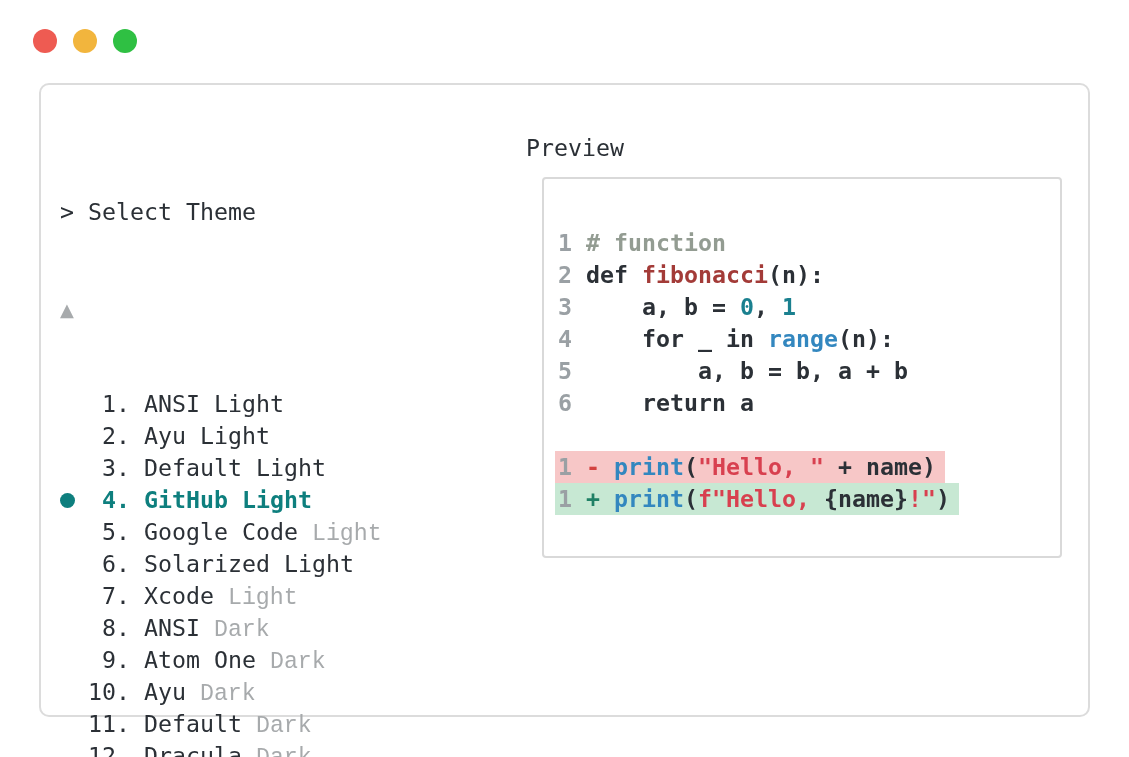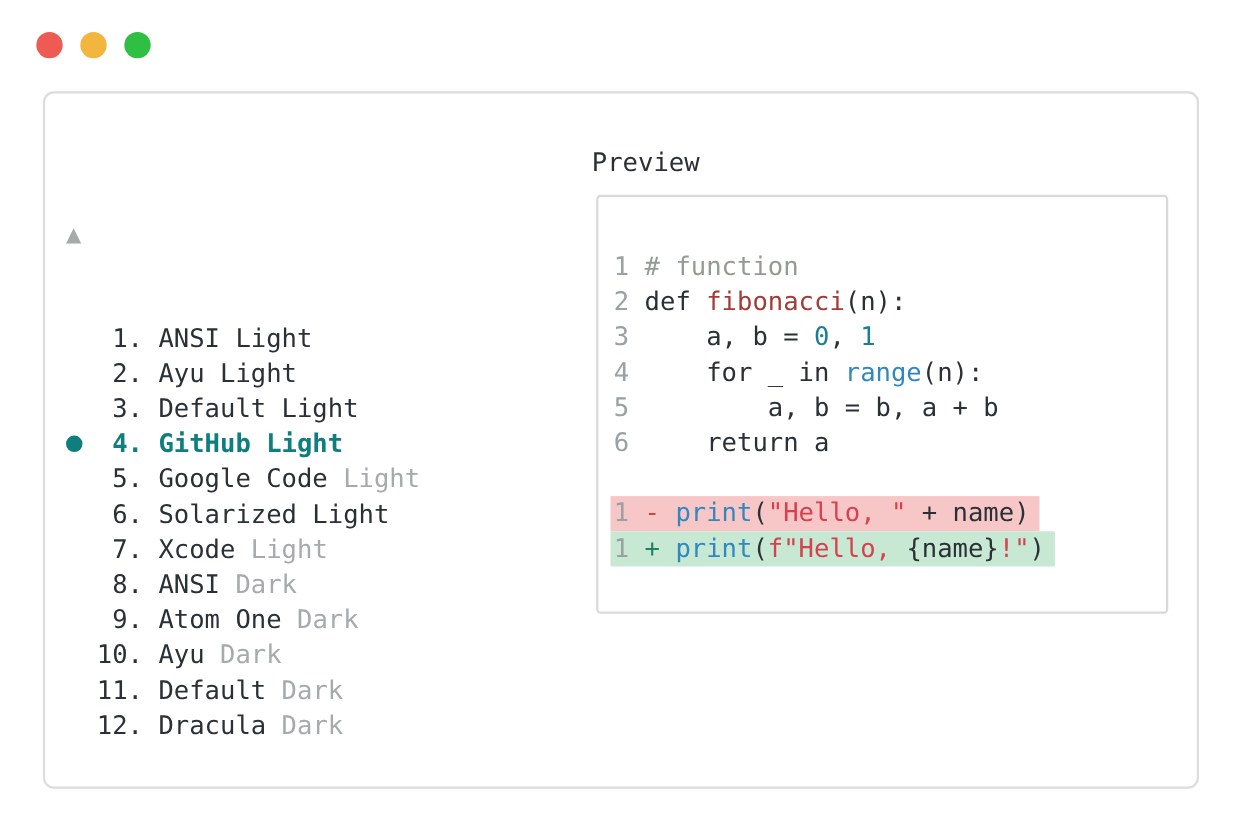--- a/index.html
+++ b/index.html
@@ -30,34 +30,34 @@
   }
 
   
   .left-col{position:absolute;left:19px;top:47px;line-height:32px;white-space:pre;}
   .row{height:32px;}
   .gutter{display:inline-block;width:28px;}
   .arrow{font-family:"DejaVu Sans","Liberation Sans",sans-serif;font-size:18px;}
   .arrow-up{color:var(--c-gray);}
   .num{display:inline-block;width:42px;text-align:right;}
   .gap{display:inline-block;width:14px;}
-  .item .suffix{color:var(--c-gray);}
+  .item .suffix{color:var(--c-gray);font-family:Liberation Mono, monospace;}
   .item.selected,.item.selected .num,.item.selected .name{color:var(--c-teal);font-weight:bold;}
   .bullet{display:inline-block;width:15px;height:15px;border-radius:50%;
           background:var(--c-teal);vertical-align:middle;margin-bottom:3px;}
 
   
-  .preview-label{position:absolute;left:497px;top:47px;line-height:32px;text-align:center;}
+  .preview-label{position:absolute;left:485px;top:47px;line-height:32px;text-align:center;}
   .preview-box{
     position:absolute;left:501px;top:92px;width:520px;height:381px;
     box-sizing:border-box;border:2px solid var(--c-border2);border-radius:4px;
     background:#fff;overflow:hidden;
   }
   .code{padding:48px 0 0 14px;line-height:32px;white-space:pre;}
-  .cl{height:32px;}
+  .cl{height:32px;font-weight:bold;}
   .ln{color:var(--c-linenum);}
   .tx{color:var(--c-text);} .cm{color:var(--c-comment);} .fn{color:var(--c-func);}
   .nm{color:var(--c-number);} .bl{color:var(--c-call);} .st{color:var(--c-string);}
   .dm{color:var(--c-delmark);} .am{color:var(--c-addmark);}
   .dbg{display:inline-block;padding:0 9px 0 3px;margin-left:-3px;}
   .dbg.del{background:var(--c-delbg);}
   .dbg.add{background:var(--c-addbg);}
 </style>
 </head>
 <body>
@@ -66,20 +66,21 @@
 
   <div>
     <span class="light" id="tl-0" style="background: rgb(238, 91, 82);"></span>
     <span class="light" id="tl-1" style="background: rgb(242, 181, 61);"></span>
     <span class="light" id="tl-2" style="background: rgb(47, 192, 67);"></span>
   </div>
 
   <div class="window">
 
     <div class="left-col">
+      <div class="row"><span class="gutter">&gt;</span><span>Select Theme</span></div>
       <div class="row"><span class="arrow arrow-up">▲</span></div>
       <div id="theme-list"><div class="row item"><span class="gutter"></span><span class="num">1.</span><span class="gap"></span><span class="name">ANSI Light</span></div><div class="row item"><span class="gutter"></span><span class="num">2.</span><span class="gap"></span><span class="name">Ayu Light</span></div><div class="row item"><span class="gutter"></span><span class="num">3.</span><span class="gap"></span><span class="name">Default Light</span></div><div class="row item selected"><span class="gutter"><span class="bullet"></span></span><span class="num">4.</span><span class="gap"></span><span class="name">GitHub Light</span></div><div class="row item"><span class="gutter"></span><span class="num">5.</span><span class="gap"></span><span class="name">Google Code</span><span class="suffix"> Light</span></div><div class="row item"><span class="gutter"></span><span class="num">6.</span><span class="gap"></span><span class="name">Solarized Light</span></div><div class="row item"><span class="gutter"></span><span class="num">7.</span><span class="gap"></span><span class="name">Xcode</span><span class="suffix"> Light</span></div><div class="row item"><span class="gutter"></span><span class="num">8.</span><span class="gap"></span><span class="name">ANSI</span><span class="suffix"> Dark</span></div><div class="row item"><span class="gutter"></span><span class="num">9.</span><span class="gap"></span><span class="name">Atom One</span><span class="suffix"> Dark</span></div><div class="row item"><span class="gutter"></span><span class="num">10.</span><span class="gap"></span><span class="name">Ayu</span><span class="suffix"> Dark</span></div><div class="row item"><span class="gutter"></span><span class="num">11.</span><span class="gap"></span><span class="name">Default</span><span class="suffix"> Dark</span></div><div class="row item"><span class="gutter"></span><span class="num">12.</span><span class="gap"></span><span class="name">Dracula</span><span class="suffix"> Dark</span></div></div>
       
       
       
     </div>
 
     <div class="preview-label">Preview</div>
     <div class="preview-box">
       <div class="code" id="code"><div class="cl"><span class="ln">1 </span><span class="cm"># function</span></div><div class="cl"><span class="ln">2 </span><span class="tx">def </span><span class="fn">fibonacci</span><span class="tx">(n):</span></div><div class="cl"><span class="ln">3 </span><span class="tx">    a, b = </span><span class="nm">0</span><span class="tx">, </span><span class="nm">1</span></div><div class="cl"><span class="ln">4 </span><span class="tx">    for _ in </span><span class="bl">range</span><span class="tx">(n):</span></div><div class="cl"><span class="ln">5 </span><span class="tx">        a, b = b, a + b</span></div><div class="cl"><span class="ln">6 </span><span class="tx">    return a</span></div><div class="cl"></div><div class="cl"><span class="dbg del"><span class="ln">1 </span><span class="dm">- </span><span class="bl">print</span><span class="tx">(</span><span class="st">"Hello, "</span><span class="tx"> + name)</span></span></div><div class="cl"><span class="dbg add"><span class="ln">1 </span><span class="am">+ </span><span class="bl">print</span><span class="tx">(</span><span class="st">f"Hello, </span><span class="tx">{name}</span><span class="st">!"</span><span class="tx">)</span></span></div></div>

